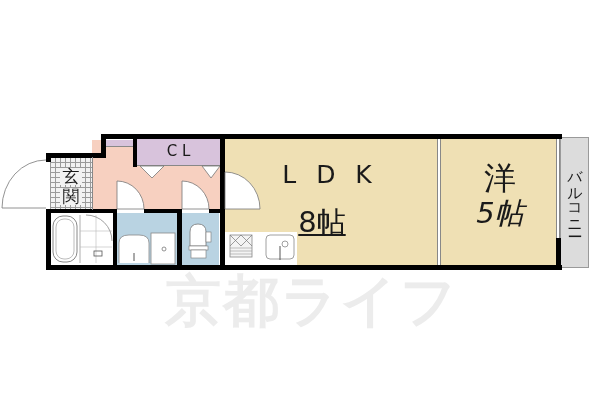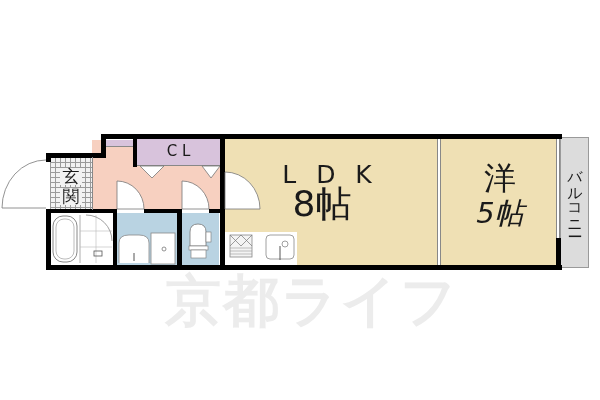--- a/index.html
+++ b/index.html
@@ -60,21 +60,21 @@
 <div class="abs" style="left:182px; top:213px; width:37px; height:52px; background:#b9d3e2;"></div>
 <svg style="left:188px; top:222px;" width="26" height="38">
   <path d="M2,24 L2,10 Q2,2 10,2 Q18,2 18,10 L18,24 Z" fill="#fff" stroke="#777" stroke-width="0.8"></path>
   <rect x="18" y="10" width="5" height="10" fill="#fff" stroke="#777" stroke-width="0.6"></rect>
   <rect x="1" y="24" width="19" height="4" fill="#fff" stroke="#777" stroke-width="0.6"></rect>
   <rect x="3" y="28" width="15" height="8" fill="#fff" stroke="#777" stroke-width="0.6"></rect>
 </svg>
 
 <div class="abs" style="left:225px; top:138px; width:212px; height:128px; background:#efe0b4;"></div>
 <div class="room-label" style="left:270px; top:162px; width:120px; font-size:25px; letter-spacing:6px;">L D K</div>
-<div class="room-label" style="left:282px; top:186px; width:80px; font-size:36px;">8帖</div>
+<div class="room-label" style="left:282px; top:208px; width:80px; font-size:29px;text-decoration:underline;">8帖</div>
 
 <div class="abs" style="left:225px; top:232px; width:72px; height:34px; background:#fff;"></div>
 <svg style="left:230px; top:235px;" width="22" height="22">
   <rect x="0" y="0" width="22" height="22" fill="#f4f4f4" stroke="#888" stroke-width="0.8"></rect>
   <line x1="0" y1="0" x2="11" y2="11" stroke="#777" stroke-width="0.7"></line>
   <line x1="11" y1="0" x2="0" y2="11" stroke="#777" stroke-width="0.7"></line>
   <line x1="11" y1="0" x2="22" y2="11" stroke="#777" stroke-width="0.7"></line>
   <line x1="22" y1="0" x2="11" y2="11" stroke="#777" stroke-width="0.7"></line>
   <line x1="0" y1="13" x2="22" y2="13" stroke="#999" stroke-width="0.6"></line>
   <line x1="0" y1="16" x2="22" y2="16" stroke="#999" stroke-width="0.6"></line>

